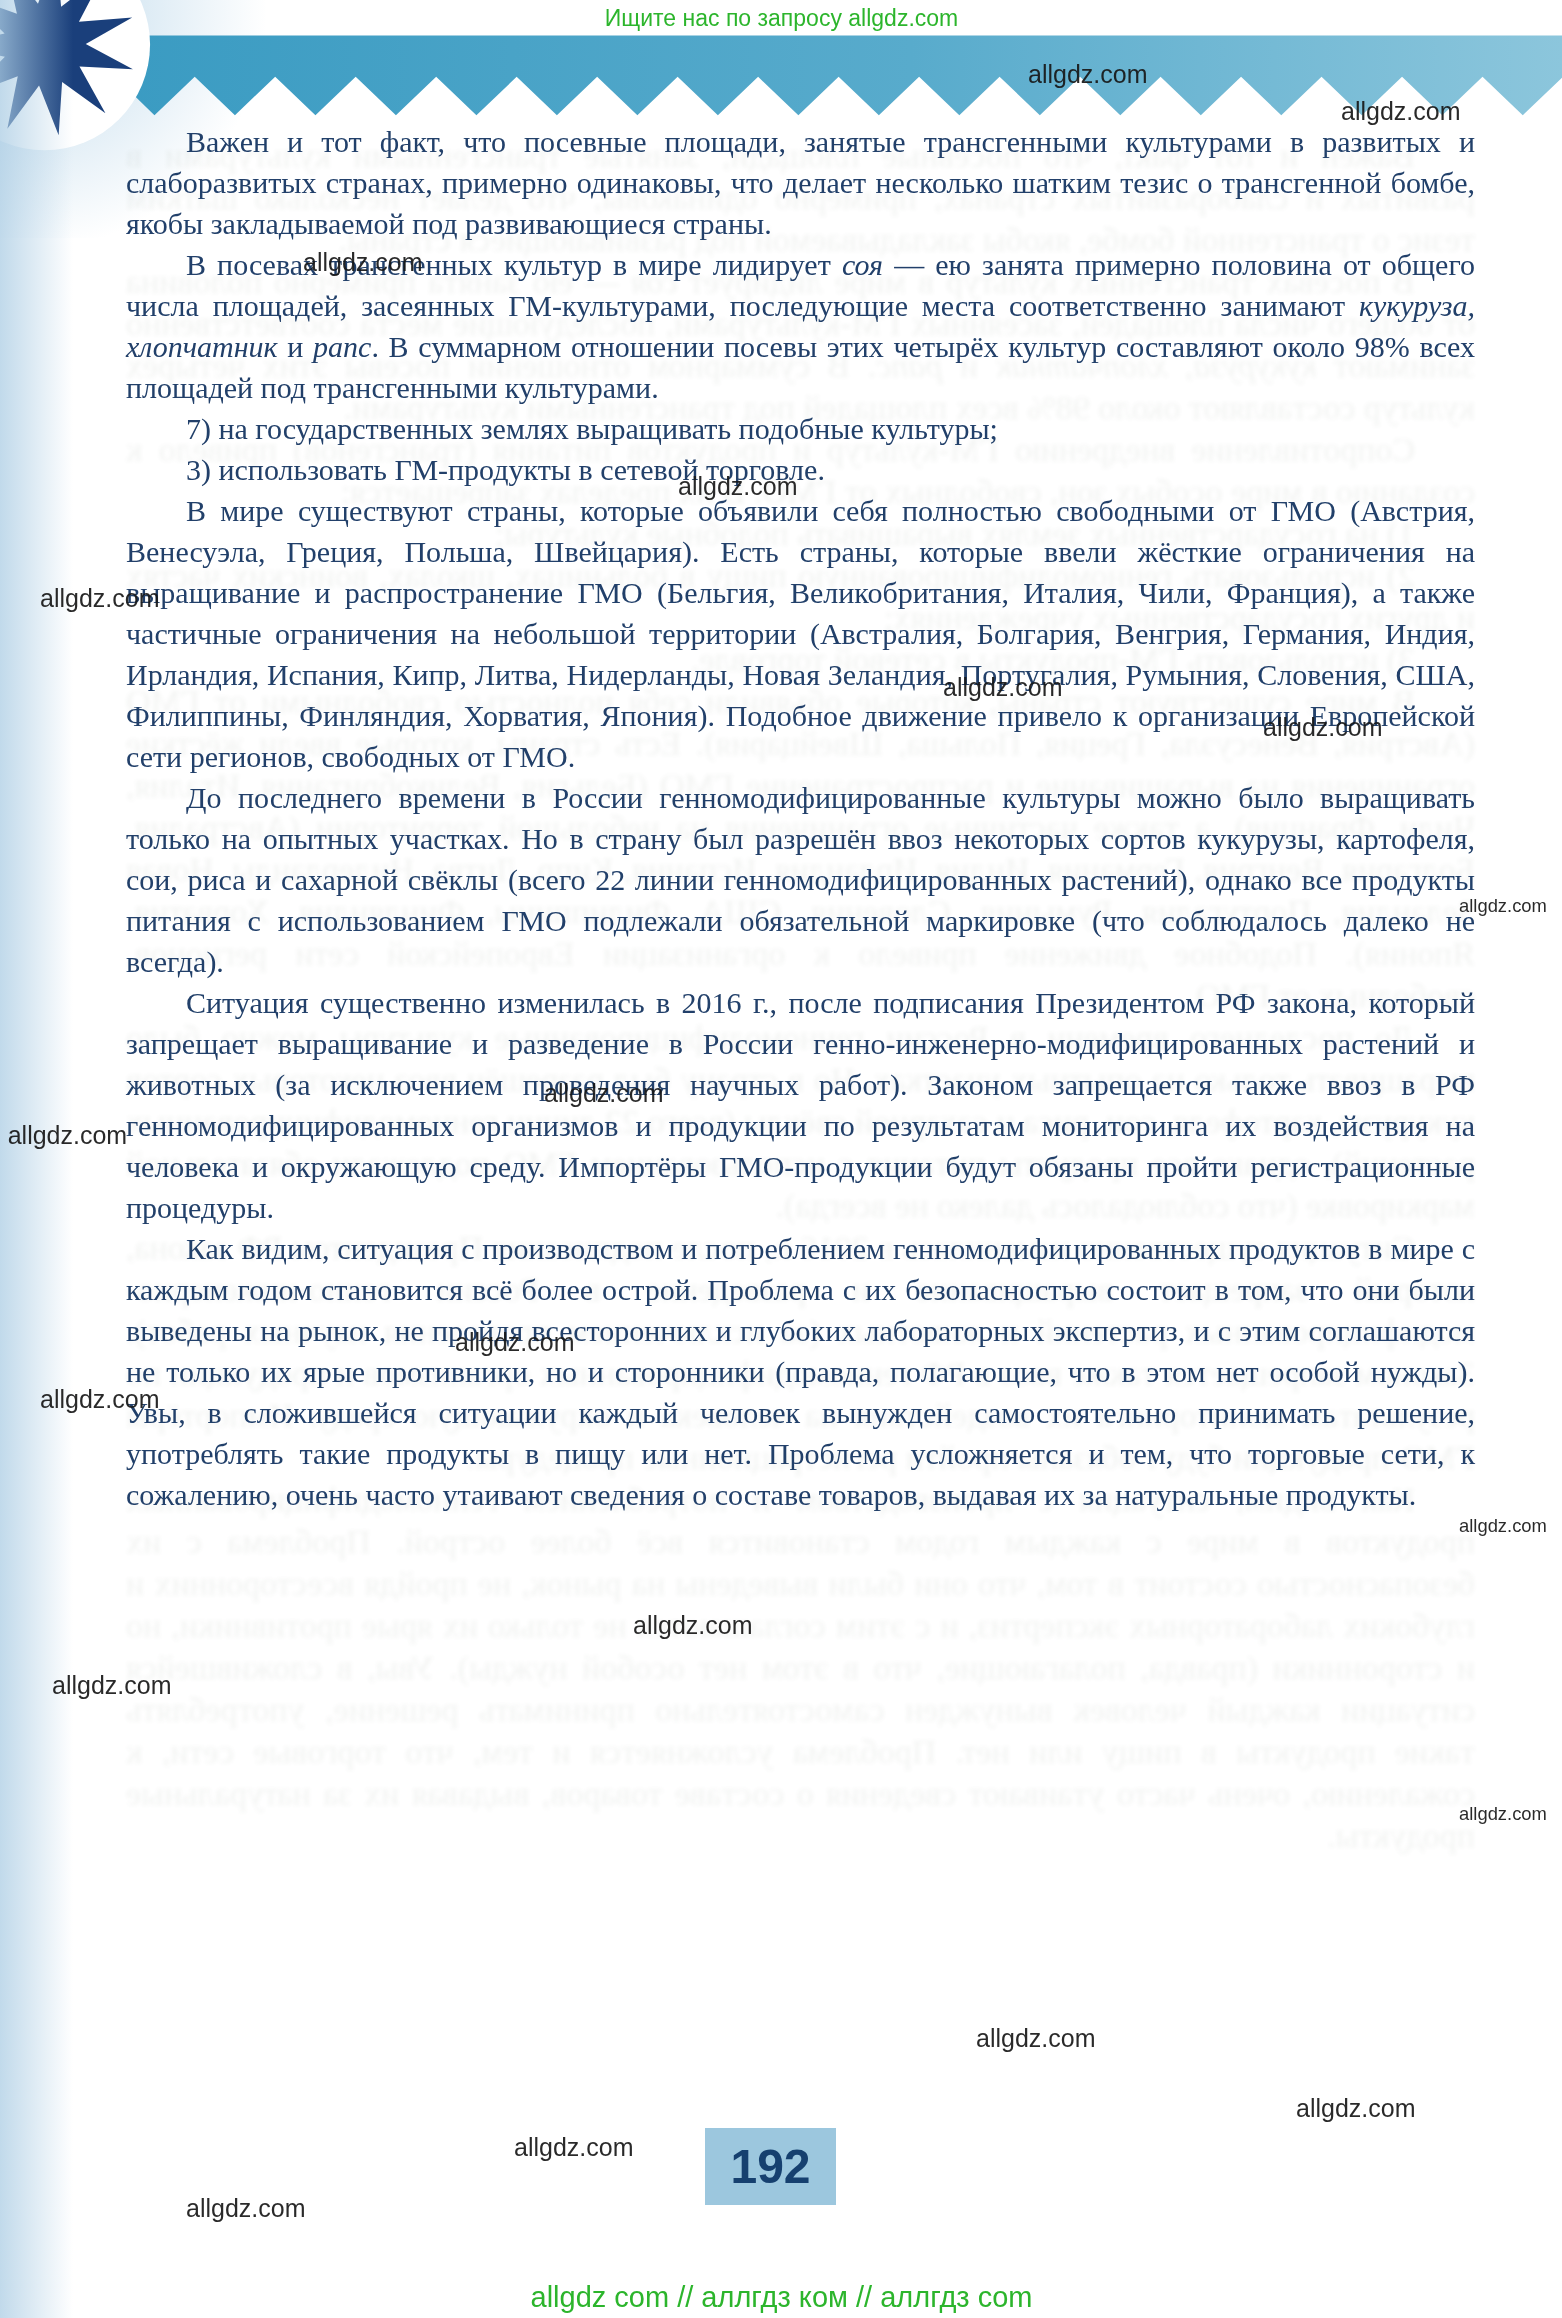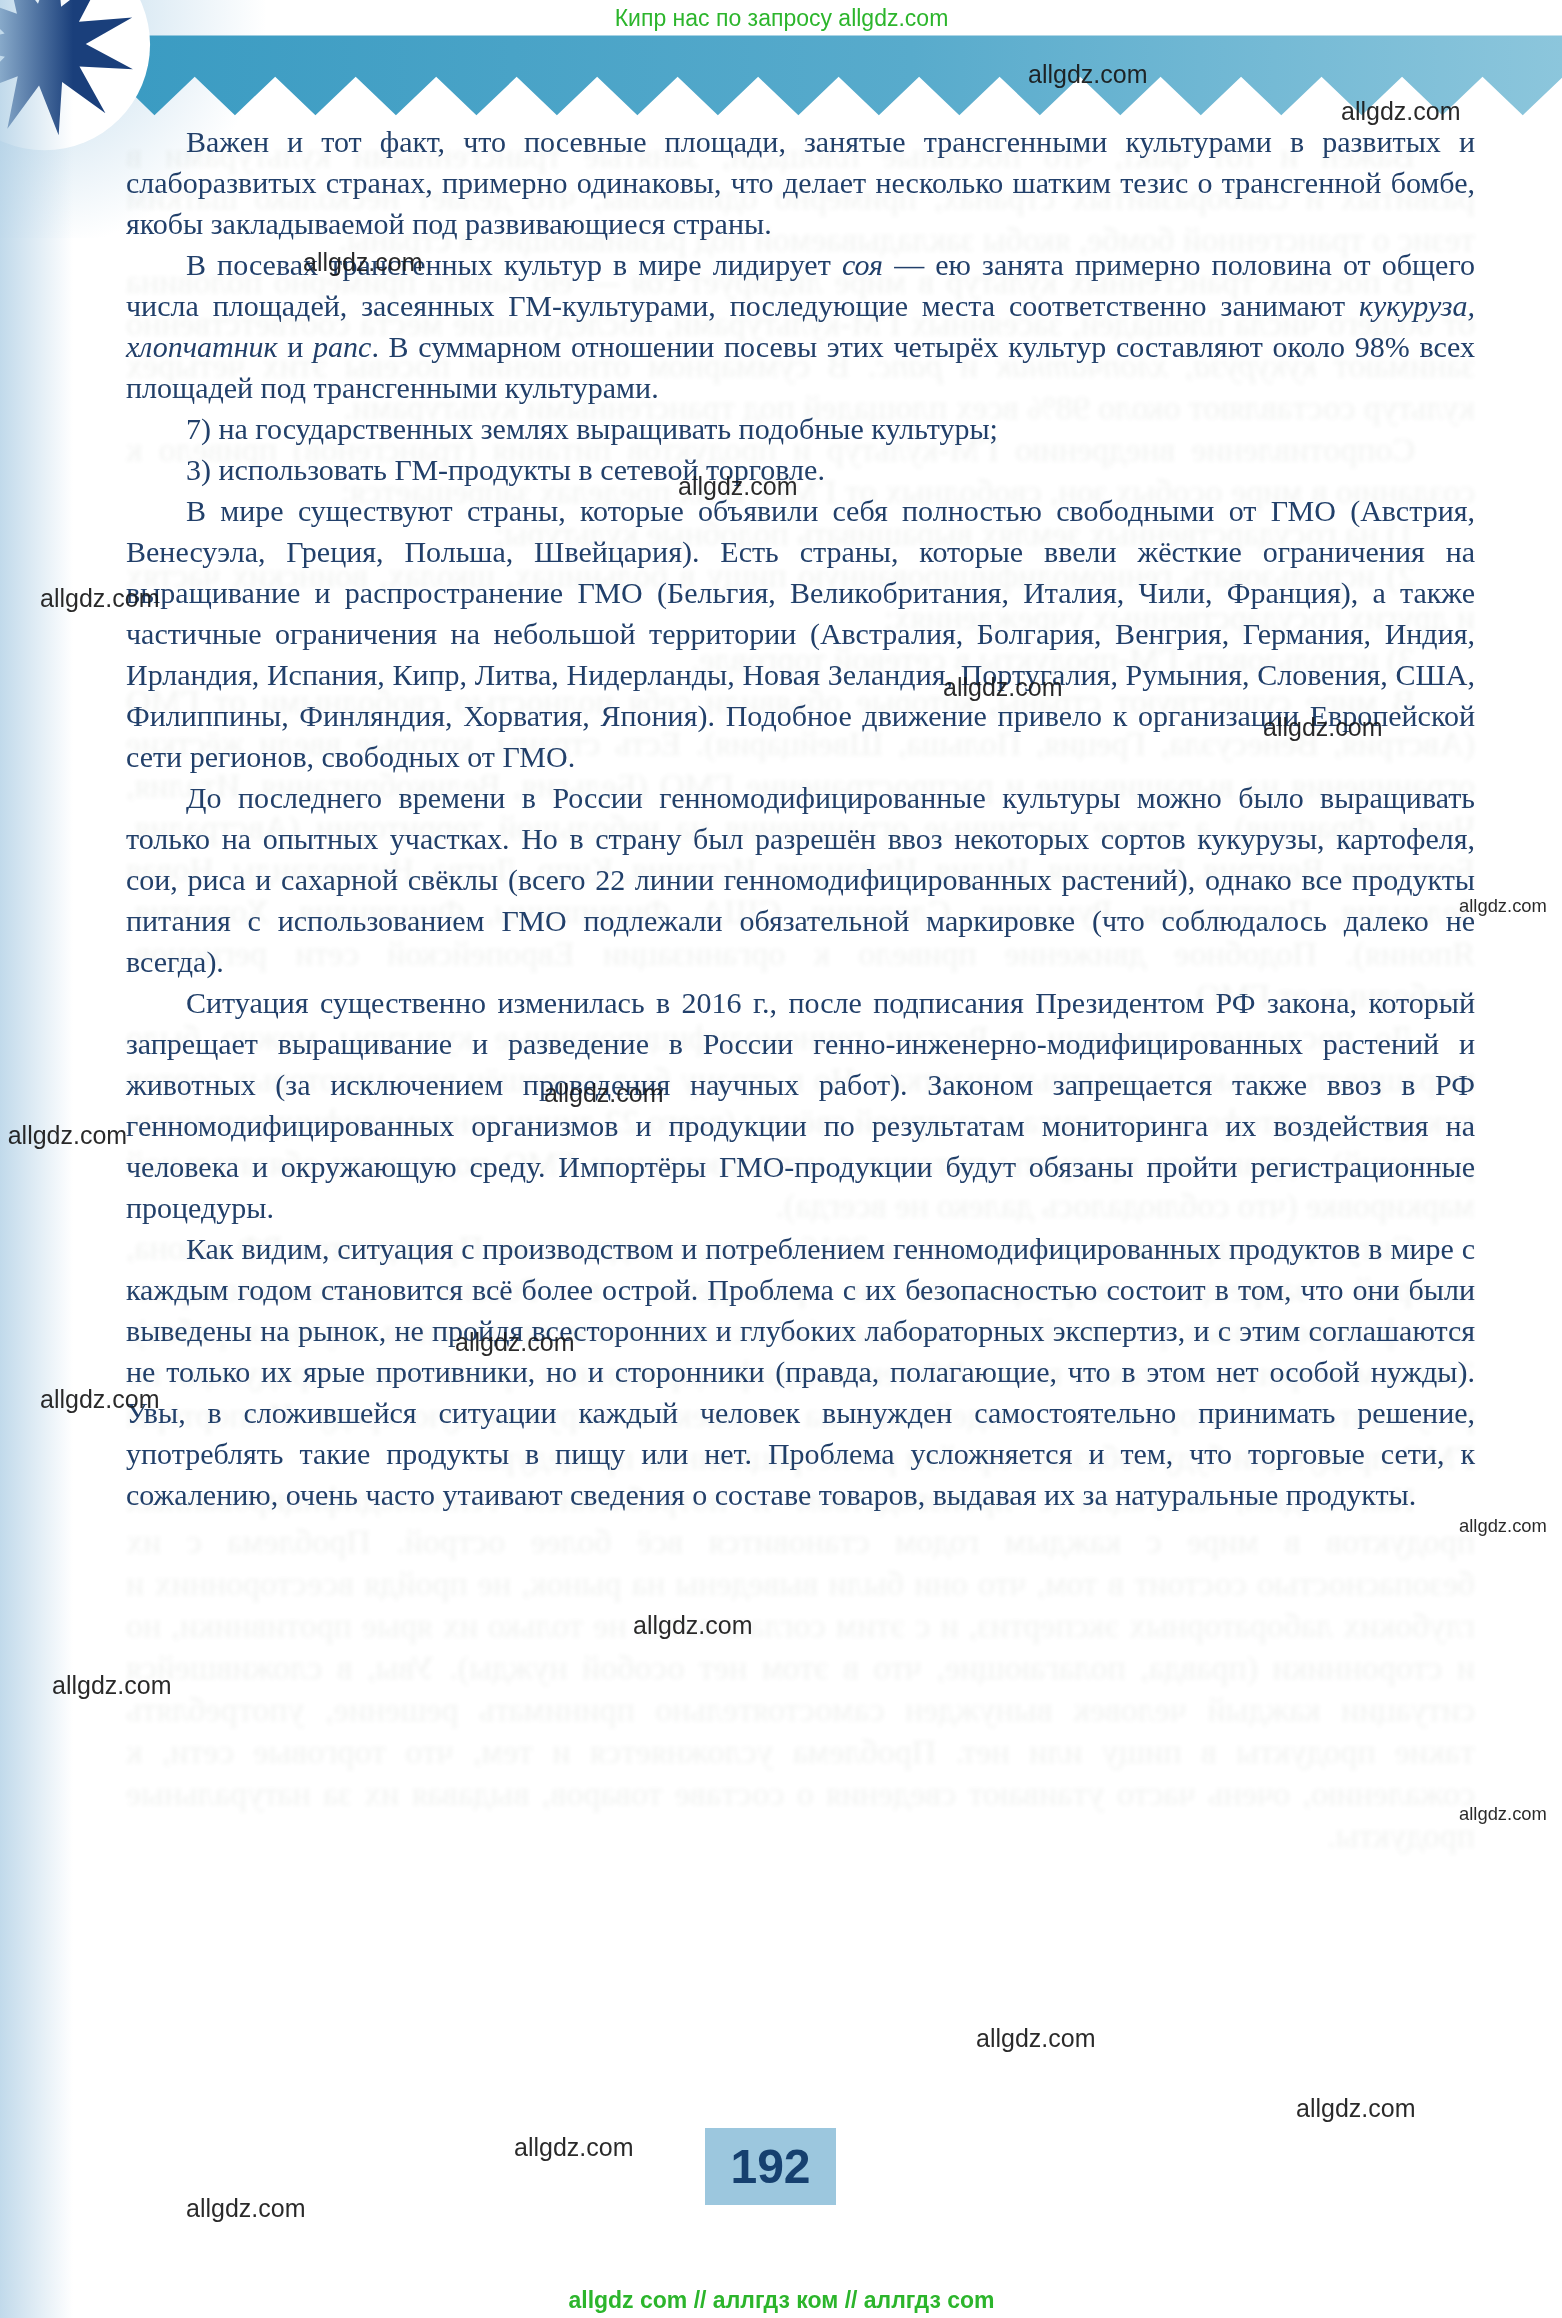--- a/index.html
+++ b/index.html
@@ -44,21 +44,21 @@
   .pagenum-box{
     position:absolute;left:705px;top:2128px;width:131px;height:77px;z-index:4;
     background:#9cc7de;display:flex;align-items:center;justify-content:center;
   }
   .pagenum-box span{
     font-family:"Liberation Sans",sans-serif;font-weight:bold;
     font-size:48px;color:#16406f;
   }
   .footer{
     position:absolute;bottom:4.6px;left:0;width:100%;text-align:center;z-index:6;
-    font-family:"Liberation Sans",sans-serif;font-size:23px;color:#2cb52c;font-weight:bold;
+    font-family:"Liberation Sans",sans-serif;font-size:29px;color:#2cb52c;
   }
 </style>
 </head>
 <body>
 
 <div class="page">
 
   <div class="corner-glow"></div>
 
   <svg class="band" width="1563" height="123" viewBox="0 0 2039 160" aria-hidden="true">
@@ -70,21 +70,21 @@
       </linearGradient>
     </defs>
     <path id="zigzag-path" fill="url(#bandg)" d="M150,46 L2039,46 L2039,100 L1986.5,150 L1934,100 L1881.5,150 L1829,100 L1776.5,150 L1724,100 L1671.5,150 L1619,100 L1566.5,150 L1514,100 L1461.5,150 L1409,100 L1356.5,150 L1304,100 L1251.5,150 L1199,100 L1146.5,150 L1094,100 L1041.5,150 L989,100 L936.5,150 L884,100 L831.5,150 L779,100 L726.5,150 L674,100 L621.5,150 L569,100 L516.5,150 L464,100 L411.5,150 L359,100 L306.5,150 L254,100 L201.5,150 L150,100 Z"></path>
   </svg>
 
   <svg class="star" width="245" height="230" viewBox="0 0 320 300" aria-hidden="true">
     <circle cx="58" cy="58" r="138" fill="#ffffff"></circle>
     <polygon id="star-poly" points="73.6,-61.0 79.8,8.6 135.4,-33.7 103.1,28.2 172.7,22.7 112.0,57.3 173.6,90.3 103.8,86.6 137.7,147.7 81.1,106.8 76.6,176.6 51.0,111.5 9.6,167.8 23.2,99.3 -42.1,124.2 6.4,73.9 -62.0,59.5 6.0,43.5 -43.8,-5.6 22.1,17.6 6.8,-50.5 49.6,4.7" fill="#1a3f7b"></polygon>
   </svg>
 
-  <div class="promo">Кипр нас по запросу allgdz.com</div>
+  <div class="promo">Ищите нас по запросу allgdz.com</div>
 
   <div class="ghost" id="ghost">
       <p><span>Важен и тот факт, что посевные площади, занятые трансгенными культурами в развитых и слаборазвитых странах, примерно одинаковы, что делает несколько шатким тезис о трансгенной бомбе, якобы закладываемой под развивающиеся страны.</span></p>
       <p><span>В посевах трансгенных культур в мире лидирует </span><span class="it">соя</span><span> — ею занята примерно половина от общего числа площадей, засеянных ГМ-культурами, последующие места соответственно занимают </span><span class="it">кукуруза, хлопчатник</span><span> и </span><span class="it">рапс</span><span>. В суммарном отношении посевы этих четырёх культур составляют около 98% всех площадей под трансгенными культурами.</span></p>
       <p><span>Сопротивление внедрению ГМ-культур и продуктов питания (трансгенов) привело к созданию в мире особых зон, свободных от ГМО. В их пределах запрещается:</span></p>
       <p><span>1) на государственных землях выращивать подобные культуры;</span></p>
       <p><span>2) использовать генномодифицированную пищу в больницах, школах, воинских частях и других государственных учреждениях;</span></p>
       <p><span>3) использовать ГМ-продукты в сетевой торговле.</span></p>
       <p><span>В мире существуют страны, которые объявили себя полностью свободными от ГМО (Австрия, Венесуэла, Греция, Польша, Швейцария). Есть страны, которые ввели жёсткие ограничения на выращивание и распространение ГМО (Бельгия, Великобритания, Италия, Чили, Франция), а также частичные ограничения на небольшой территории (Австралия, Болгария, Венгрия, Германия, Индия, Ирландия, Испания, Кипр, Литва, Нидерланды, Новая Зеландия, Португалия, Румыния, Словения, США, Филиппины, Финляндия, Хорватия, Япония). Подобное движение привело к организации Европейской сети регионов, свободных от ГМО.</span></p>
       <p><span>До последнего времени в России генномодифицированные культуры можно было выращивать только на опытных участках. Но в страну был разрешён ввоз некоторых сортов кукурузы, картофеля, сои, риса и сахарной свёклы (всего 22 линии генномодифицированных растений), однако все продукты питания с использованием ГМО подлежали обязательной маркировке (что соблюдалось далеко не всегда).</span></p>

